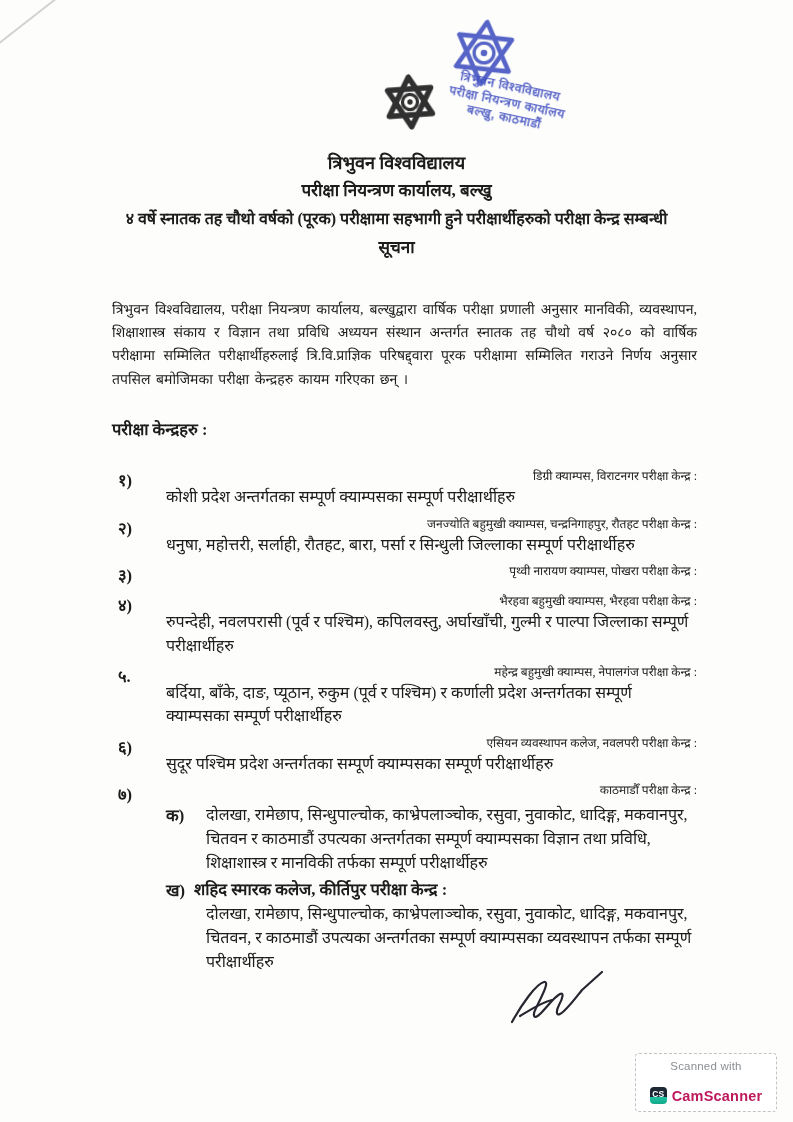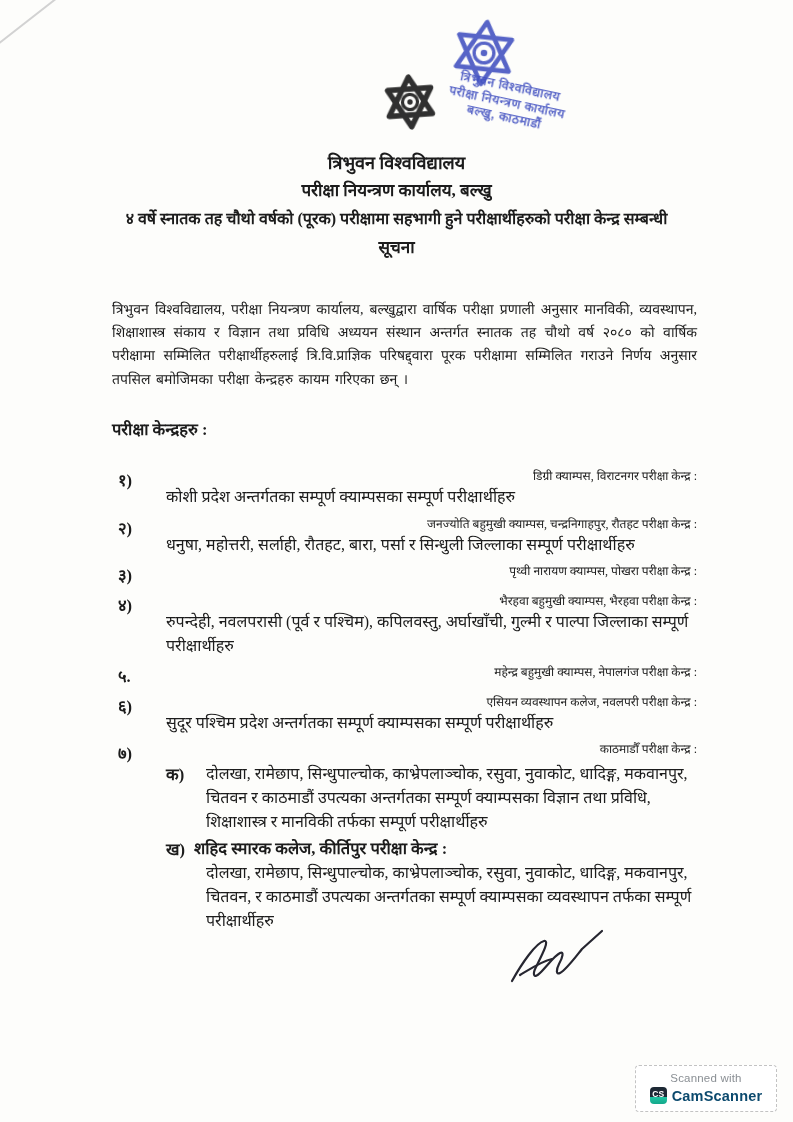--- a/index.html
+++ b/index.html
@@ -51,29 +51,29 @@
   .sig-svg{display:block;margin:0 auto -6px auto;}
   
   .cs-badge{
     position:absolute;right:16px;bottom:10px;
     width:124px;padding:6px 8px 7px 8px;
     border:1.5px dashed #c3c3c3;border-radius:4px;
     background:#ffffff;text-align:center;
     font-family:"Liberation Sans","DejaVu Sans",sans-serif;
   }
   .cs-line1{font-size:11.5px;color:#8a8f94;letter-spacing:.2px;}
-  .cs-line2{display:flex;align-items:flex-end;justify-content:center;gap:5px;margin-top:3px;}
+  .cs-line2{display:flex;align-items:flex-end;justify-content:center;gap:5px;margin-top:15px;}
   .cs-logo{
     width:17px;height:17px;border-radius:4px;
     background:linear-gradient(180deg,#1d2935 0%,#1d2935 60%,#1ec3a2 60%,#14a88b 100%);
     color:#ffffff;font-size:8.5px;font-weight:bold;
     display:flex;align-items:center;justify-content:center;line-height:1;
     padding-bottom:3px;box-sizing:border-box;
   }
-  .cs-brand{font-size:14.5px;font-weight:bold;color:#0c4a6e;letter-spacing:.2px;}
+  .cs-brand{font-size:14.5px;font-weight:bold;color:#be185d;letter-spacing:.2px;}
 </style>
 </head>
 <body>
 
 <div class="page">
 
   <div class="corner-line"></div>
 
   <div class="stamps">
     <svg class="star-blue" viewBox="0 0 100 100">
@@ -142,20 +142,21 @@
         <div class="item-body">
           <div class="item-title">भैरहवा बहुमुखी क्याम्पस, भैरहवा परीक्षा केन्द्र :</div>
           <div class="item-desc">रुपन्देही, नवलपरासी (पूर्व र पश्चिम), कपिलवस्तु, अर्घाखाँची, गुल्मी र पाल्पा जिल्लाका सम्पूर्ण परीक्षार्थीहरु</div>
         </div>
       </div>
 
       <div class="item">
         <div class="item-num">५.</div>
         <div class="item-body">
           <div class="item-title">महेन्द्र बहुमुखी क्याम्पस, नेपालगंज परीक्षा केन्द्र :</div>
+          <div class="item-desc">बर्दिया, बाँके, दाङ, प्यूठान, रुकुम (पूर्व र पश्चिम) र कर्णाली प्रदेश अन्तर्गतका सम्पूर्ण क्याम्पसका सम्पूर्ण परीक्षार्थीहरु</div>
         </div>
       </div>
 
       <div class="item">
         <div class="item-num">६)</div>
         <div class="item-body">
           <div class="item-title">एसियन व्यवस्थापन कलेज, नवलपरी परीक्षा केन्द्र :</div>
           <div class="item-desc">सुदूर पश्चिम प्रदेश अन्तर्गतका सम्पूर्ण क्याम्पसका सम्पूर्ण परीक्षार्थीहरु</div>
         </div>
       </div>

